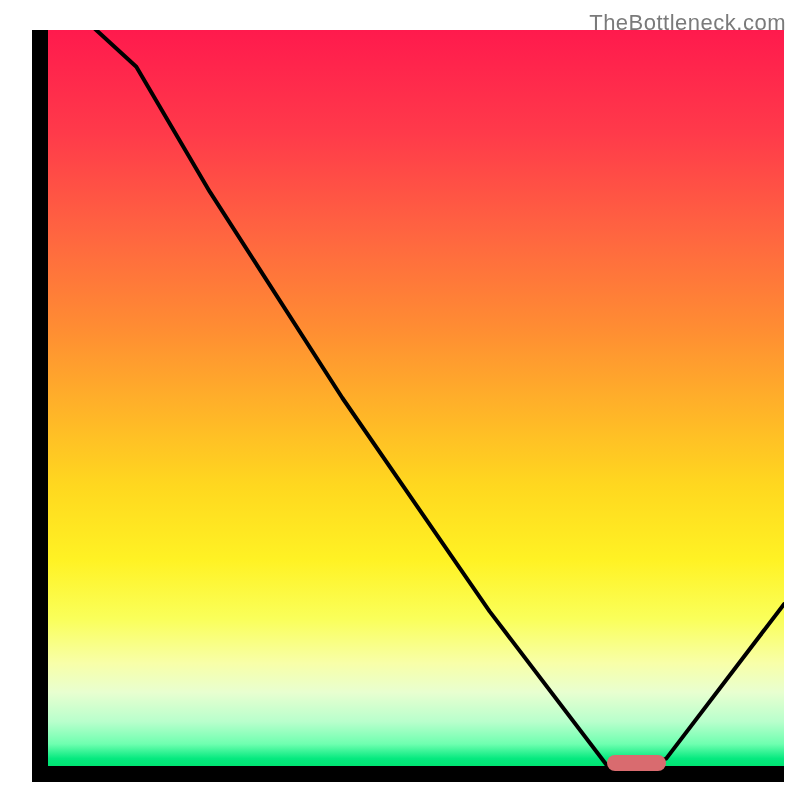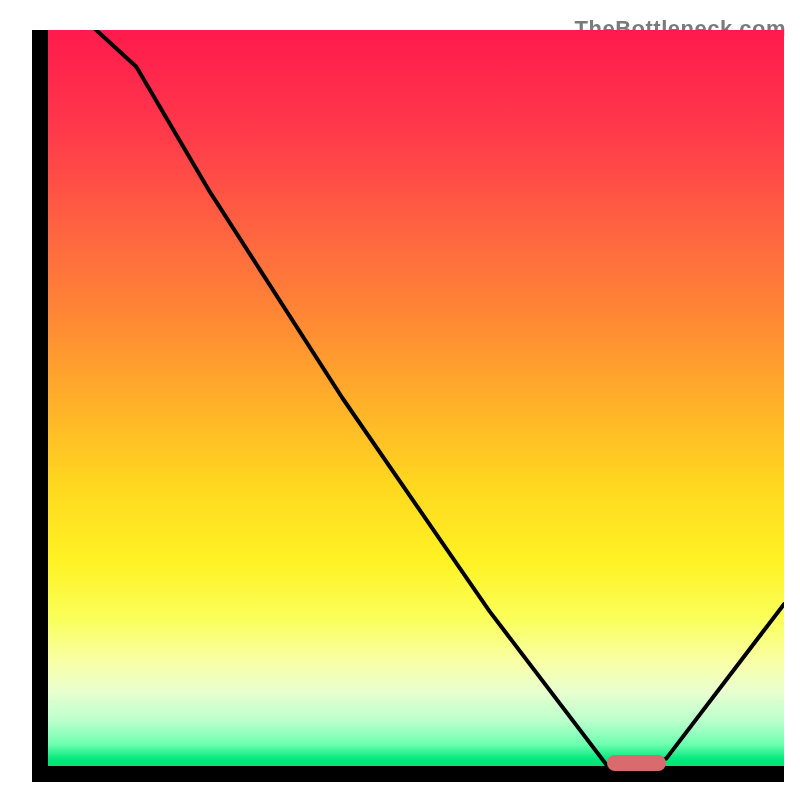--- a/index.html
+++ b/index.html
@@ -10,24 +10,24 @@
     background: #ffffff;
     font-family: Arial, Helvetica, sans-serif;
   }
   .canvas {
     position: relative;
     width: 800px;
     height: 800px;
   }
   .attribution {
     position: absolute;
-    top: 16px;
+    top: 10px;
     right: 14px;
     font-size: 22px;
-    font-weight: 700;
+    font-weight: 400;
     color: #7a7a7a;
     letter-spacing: 0.5px;
   }
   .plot-area {
     position: absolute;
     left: 32px;
     top: 30px;
     width: 752px;
     height: 752px;
     background: linear-gradient(to bottom,

